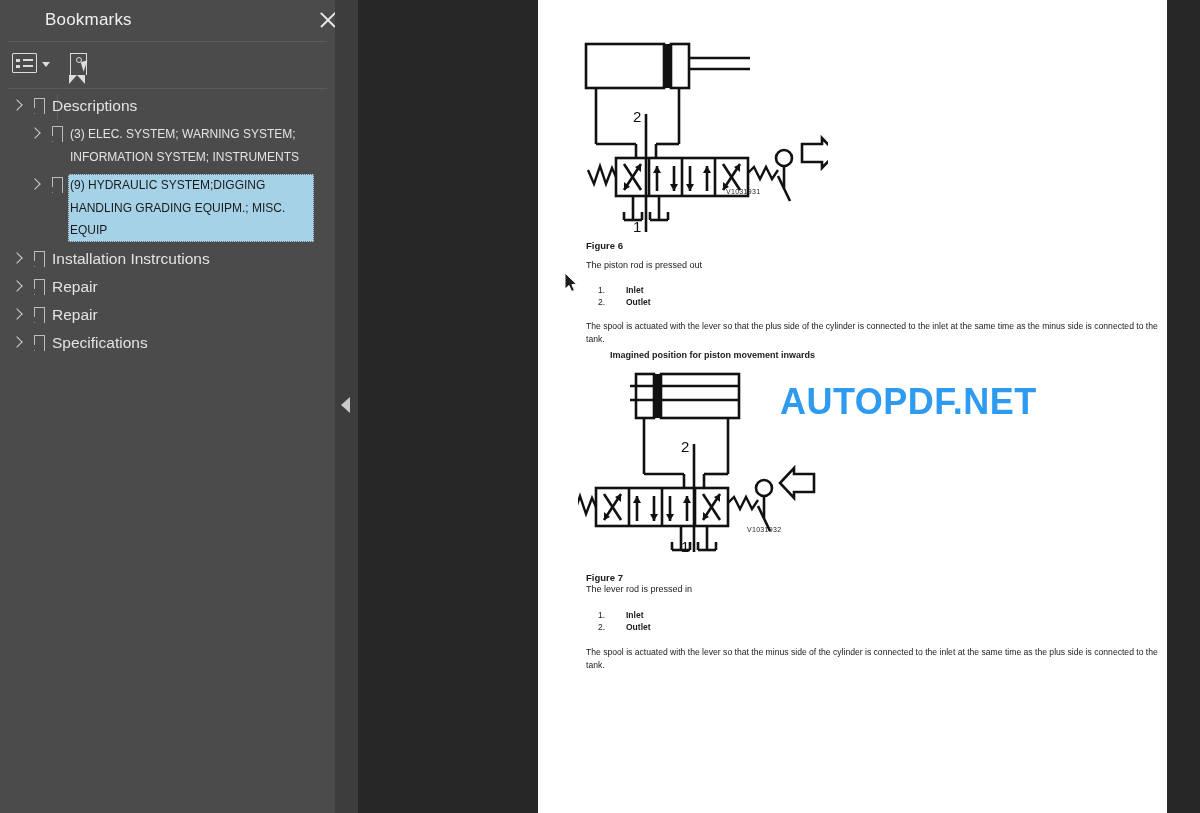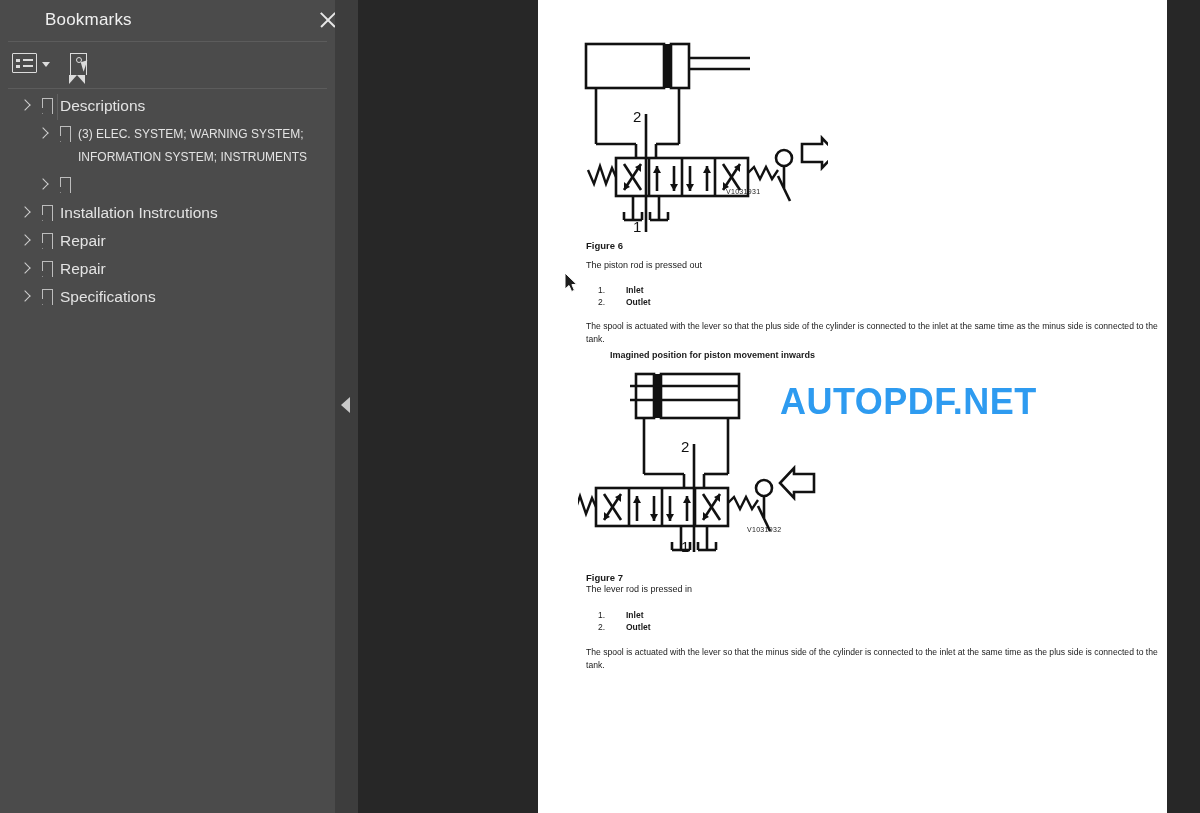--- a/index.html
+++ b/index.html
@@ -70,21 +70,21 @@
     content:"";position:absolute;left:4.5px;top:3px;width:6px;height:6px;
     border:1.5px solid #dcdcdc;border-radius:50%;box-sizing:border-box;z-index:2;
   }
   .tb-newbm .ptr{
     position:absolute;left:14px;top:8px;width:0;height:0;
     border-left:7px solid #dcdcdc;border-bottom:10px solid transparent;
     transform:rotate(-17deg);
   }
 
   
-  .tree{position:absolute;left:8px;top:92px;width:335px;}
+  .tree{position:absolute;left:0;top:92px;width:335px;}
   .node{position:relative;display:flex;align-items:flex-start;padding:3px 0;}
   .chev{
     flex:0 0 auto;width:22px;height:22px;position:relative;cursor:pointer;
   }
   .chev::before{
     content:"";position:absolute;left:7px;top:6px;width:7px;height:7px;
     border-right:1.7px solid #cfcfcf;border-bottom:1.7px solid #cfcfcf;
     transform:rotate(-45deg);
   }
   .chev.open::before{transform:rotate(45deg);left:6px;top:5px;}
@@ -192,20 +192,21 @@
           <div class="bmlabel">Descriptions</div>
         </div>
         <div class="node lvl1">
           <div class="chev"></div>
           <div class="bmicon"></div>
           <div class="bmlabel">(3) ELEC. SYSTEM; WARNING SYSTEM; INFORMATION SYSTEM; INSTRUMENTS</div>
         </div>
         <div class="node lvl1 selected">
           <div class="chev"></div>
           <div class="bmicon"></div>
+          <div class="bmlabel">(9) HYDRAULIC SYSTEM;DIGGING HANDLING GRADING EQUIPM.; MISC. EQUIP</div>
         </div>
         <div class="node lvl0">
           <div class="chev"></div>
           <div class="bmicon"></div>
           <div class="bmlabel">Installation Instrcutions</div>
         </div>
         <div class="node lvl0">
           <div class="chev"></div>
           <div class="bmicon"></div>
           <div class="bmlabel">Repair</div>

